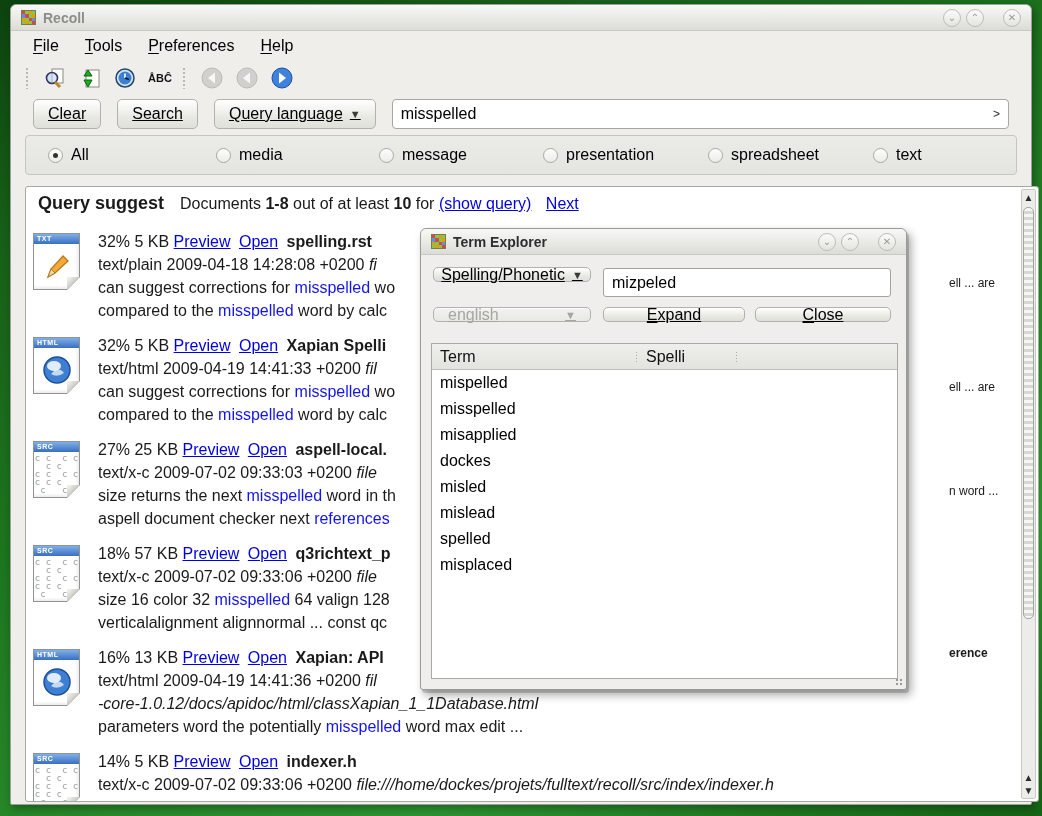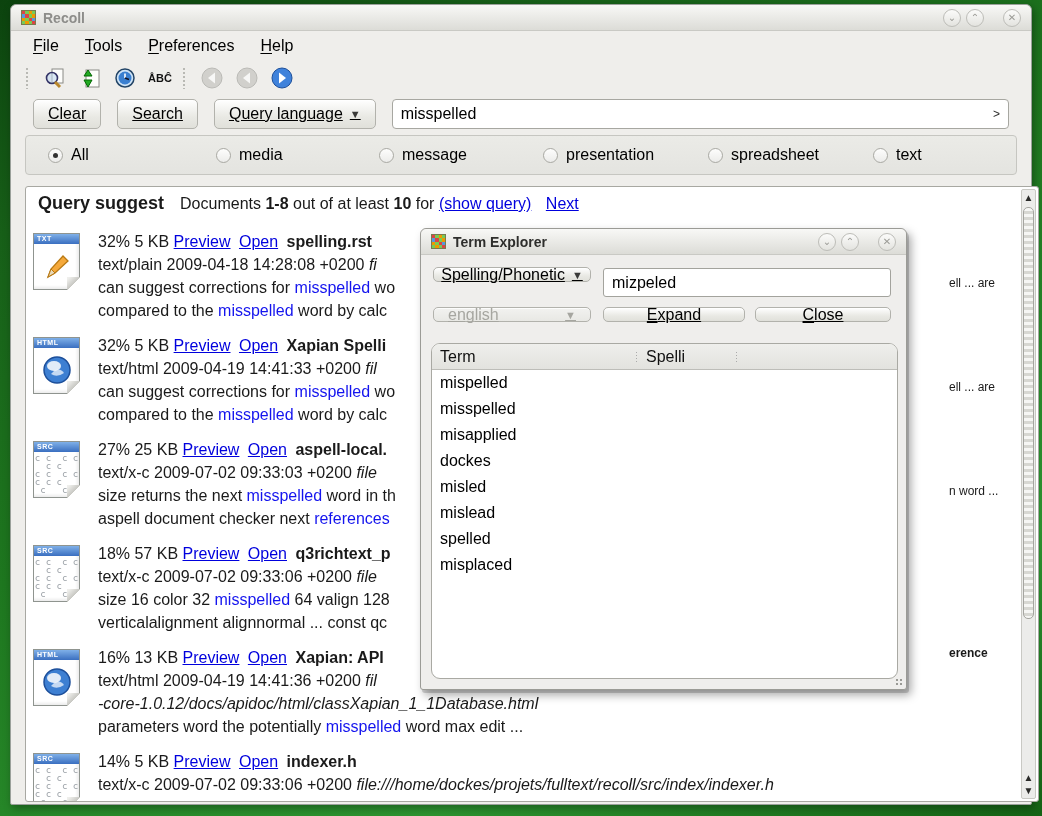--- a/index.html
+++ b/index.html
@@ -124,21 +124,21 @@
     box-shadow:4px 5px 10px rgba(0,0,0,.35), 2px 3px 0 rgba(90,90,90,.25);
   }
   .dlg .titlebar { border-radius:6px 6px 0 0; }
   .dlg-combo { position:absolute; height:15px; font-size:16px; }
   .dlg-input { position:absolute; height:29px; background:#fff; border:1px solid #a3a39d; border-radius:3px;
     display:flex; align-items:center; padding:0 8px; }
   .dlg-input input { border:none; outline:none; width:100%; font-size:16px; font-family:"Liberation Sans",sans-serif; }
   .combo.disabled { color:#a6a6a0; background:linear-gradient(#f2f2f0,#e8e8e4); justify-content:space-between; }
   .combo.disabled .arrow { color:#a6a6a0; }
   .term-table { position:absolute; left:10px; top:114px; width:467px; height:336px;
-    border:1px solid #a9a9a3; border-radius:9px; background:#fff; overflow:hidden; }
+    border:1px solid #a9a9a3; border-radius:0; background:#fff; overflow:hidden; }
   .tt-header { height:26px; background:linear-gradient(#efefec,#e2e2de); border-bottom:1px solid #bdbdb8;
     display:flex; font-size:16px; color:#111; }
   .tt-col { padding:2px 8px; line-height:22px; position:relative; }
   .tt-col .grip { position:absolute; right:0; top:7px; bottom:7px; width:3px;
     background-image:radial-gradient(#aaa .8px,transparent 1px); background-size:3px 3px; }
   .tt-row { height:26px; line-height:26px; padding-left:8px; font-size:16px; color:#000; }
   .resize-grip { position:absolute; right:3px; bottom:3px; width:8px; height:8px;
     background-image:radial-gradient(#9a9a95 1px,transparent 1.2px); background-size:4px 4px; }
 </style>
 </head>

